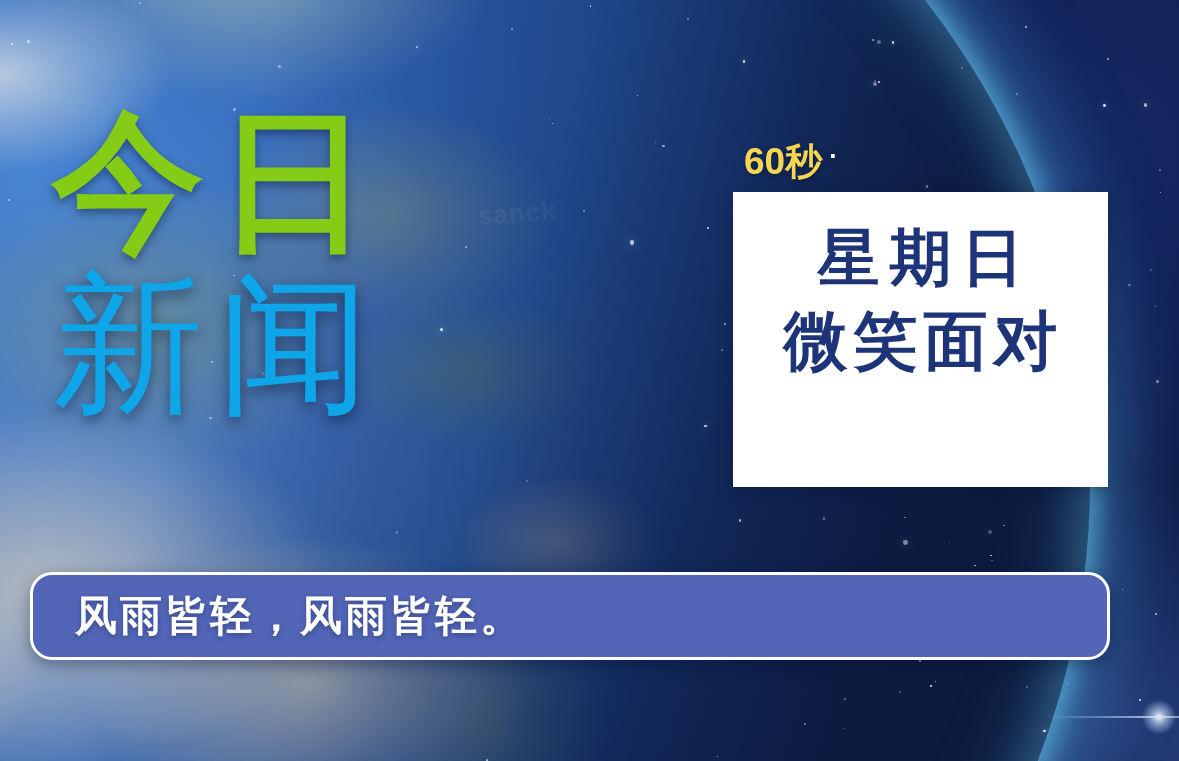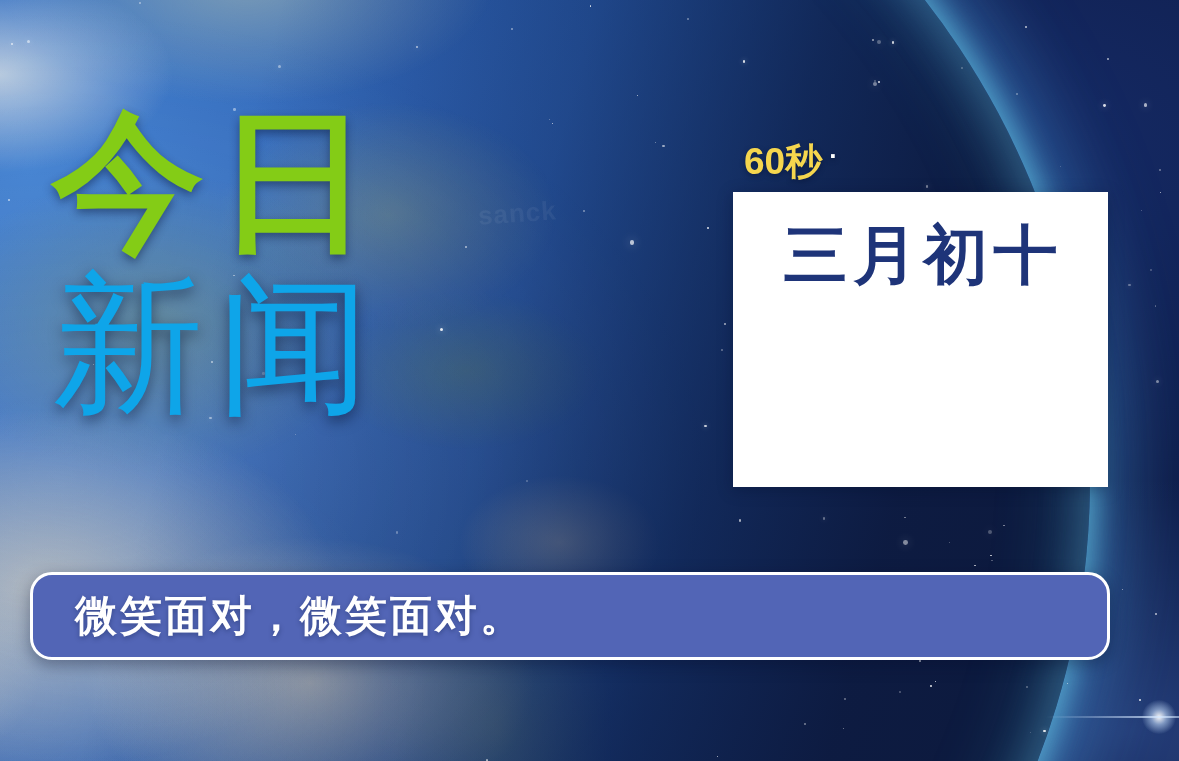--- a/index.html
+++ b/index.html
@@ -407,20 +407,21 @@
     <div class="title-xinwen">新闻</div>
   </div>
 
 
   <div class="subtitle">
     <span class="sub-60">60秒</span>
     <span class="sub-dot">·</span>
   </div>
 
   <div class="info-card">
-    <div class="lunar">三月初十</div>
+    <div class="weekday">星期日</div>
+    <div class="lunar">微笑面对</div>
   </div>
 
   <div class="quote-bar">
-    <span class="quote-text">微笑面对，微笑面对。</span>
+    <span class="quote-text">风雨皆轻，风雨皆轻。</span>
   </div>
 
 </div>
 
 </body></html>

